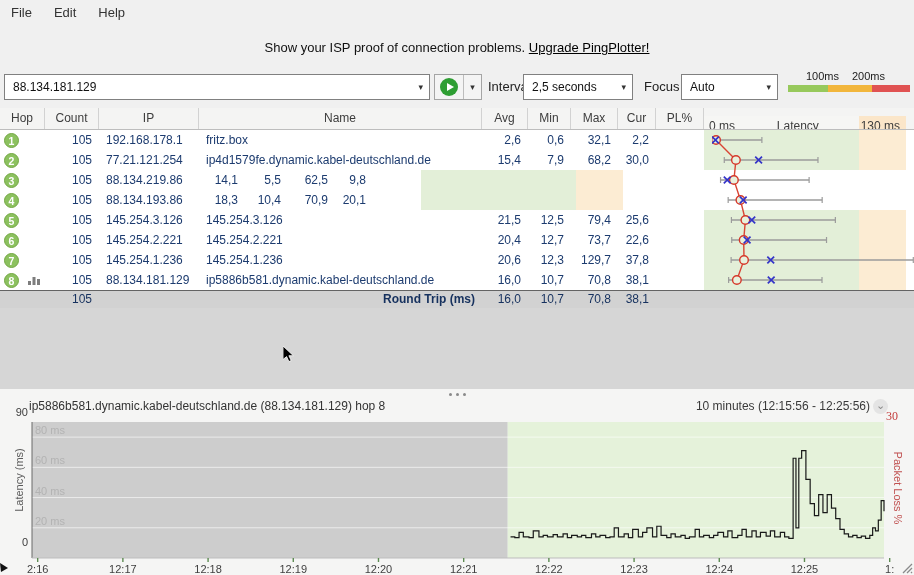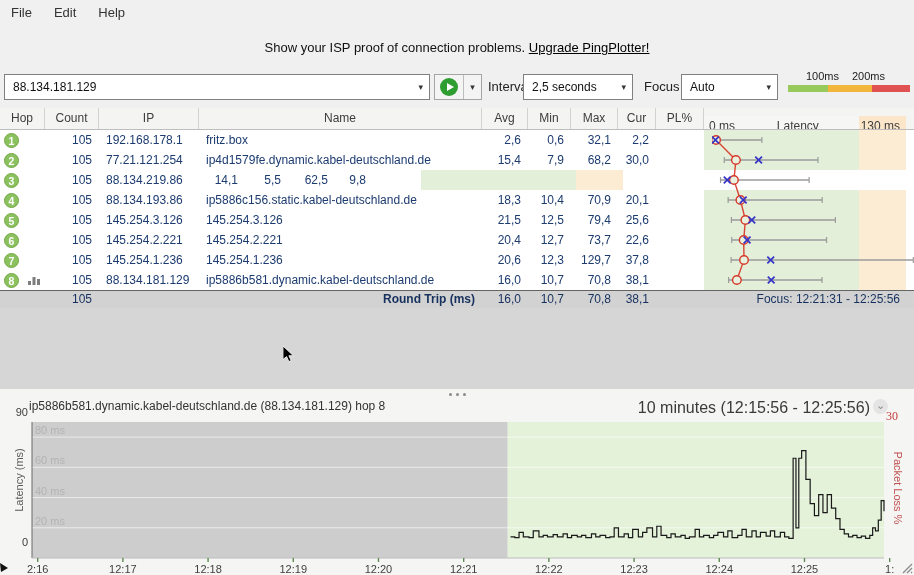--- a/index.html
+++ b/index.html
@@ -54,21 +54,21 @@
   .summary .rt-label{font-weight:bold;text-align:right;padding-right:7px;}
   .summary .focus-cell{text-align:right;padding-right:6px;}
   #hop-graph-svg{position:absolute;left:712px;top:130px;pointer-events:none;}
   
   .midpanel{position:absolute;top:308px;left:0;width:914px;height:81px;background:#d6d6d6;border-bottom:1px solid #e9e9e9;}
   .splitter-dots{position:absolute;top:389px;left:0;width:914px;height:9px;text-align:center;line-height:7px;background:#f5f5f4;}
   .splitter-dots i{display:inline-block;width:3px;height:3px;border-radius:50%;background:#8a8a8a;margin:0 2px;}
   
   .timeline{position:absolute;top:398px;left:0;width:914px;height:177px;background:#f5f5f4;}
   .tl-title{position:absolute;left:29px;top:1px;font-size:12px;color:#333;}
-  .tl-range{position:absolute;right:44px;top:1px;font-size:16px;color:#3a3a3a;}
+  .tl-range{position:absolute;right:44px;top:1px;font-size:12px;color:#3a3a3a;}
   .tl-chevron{position:absolute;right:26px;top:1px;width:15px;height:15px;border-radius:50%;background:#e4e4e4;color:#8a8a8a;text-align:center;line-height:12px;font-size:11px;}
   .tl-ylabel{position:absolute;left:-26px;top:76px;width:90px;text-align:center;font-size:11px;color:#5a5a5a;transform:rotate(-90deg);}
   .tl-ymax{position:absolute;left:5px;top:8px;width:23px;text-align:right;font-size:11px;color:#3c3c3c;}
   .tl-ymin{position:absolute;left:5px;top:138px;width:23px;text-align:right;font-size:11px;color:#3c3c3c;}
   .tl-rmax{position:absolute;left:886px;top:11px;font-size:12px;color:#c23b3b;font-family:Liberation Serif, serif;}
   .tl-rlabel{position:absolute;left:852px;top:84px;width:92px;text-align:center;font-size:11px;color:#c05050;transform:rotate(90deg);}
   #tl-svg{position:absolute;left:0;top:0;}
   .cursor{position:absolute;pointer-events:none;}
   .grip{position:absolute;right:1px;bottom:1px;}
 </style>
@@ -187,21 +187,20 @@
         <div class="c rnum  w-pl"></div>
         <div class="c lat   w-lat"></div>
       </div>
         <div class="grid-row">
         <div class="c hop w-hop">
           <span class="hopnum">4</span>
 
         </div>
         <div class="c rnum  w-count">105</div>
         <div class="c ltext w-ip">88.134.193.86</div>
-        <div class="c ltext w-name">ip5886c156.static.kabel-deutschland.de</div>
         <div class="c rnum  w-avg">18,3</div>
         <div class="c rnum  w-min">10,4</div>
         <div class="c rnum  w-max">70,9</div>
         <div class="c rnum  w-cur">20,1</div>
         <div class="c rnum  w-pl"></div>
         <div class="c lat   w-lat"></div>
       </div>
         <div class="grid-row">
         <div class="c hop w-hop">
           <span class="hopnum">5</span>
@@ -271,21 +270,20 @@
     <div class="summary">
       <div class="c w-hop"></div>
       <div class="c rnum w-count">105</div>
       <div class="c w-ip"></div>
       <div class="c rt-label w-name">Round Trip (ms)</div>
       <div class="c rnum w-avg">16,0</div>
       <div class="c rnum w-min">10,7</div>
       <div class="c rnum w-max">70,8</div>
       <div class="c rnum w-cur">38,1</div>
       <div class="c w-pl"></div>
-      <div class="c focus-cell w-lat">Focus: 12:21:31 - 12:25:56</div>
     </div>
   </div>
 
   <svg id="hop-graph-svg" width="202" height="160">
       <line x1="0.9323076923076922" y1="10" x2="49.87846153846154" y2="10" stroke="#9b9b9b" stroke-width="1.4"></line>
       <line x1="0.9323076923076922" y1="7" x2="0.9323076923076922" y2="13" stroke="#9b9b9b" stroke-width="1.2"></line>
       <line x1="49.87846153846154" y1="7" x2="49.87846153846154" y2="13" stroke="#9b9b9b" stroke-width="1.2"></line>
       <line x1="12.275384615384617" y1="30" x2="105.97230769230771" y2="30" stroke="#9b9b9b" stroke-width="1.4"></line>
       <line x1="12.275384615384617" y1="27" x2="12.275384615384617" y2="33" stroke="#9b9b9b" stroke-width="1.2"></line>
       <line x1="105.97230769230771" y1="27" x2="105.97230769230771" y2="33" stroke="#9b9b9b" stroke-width="1.2"></line>

